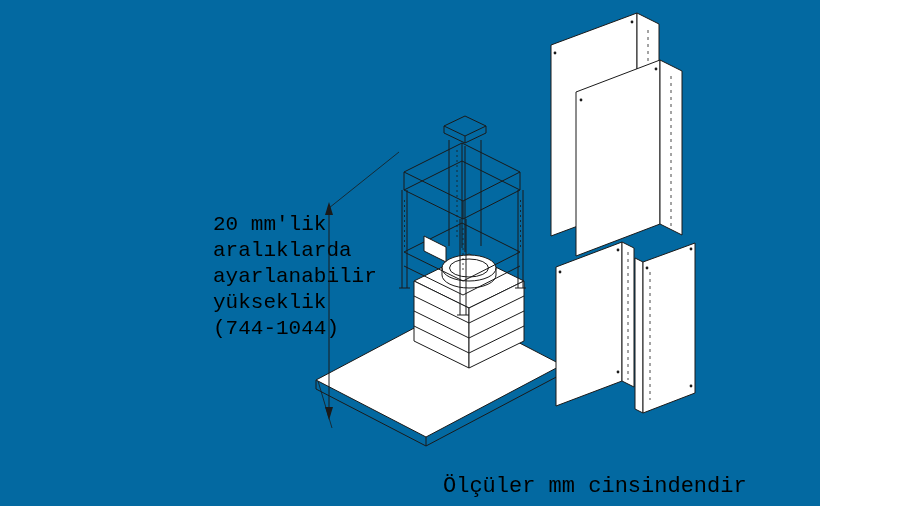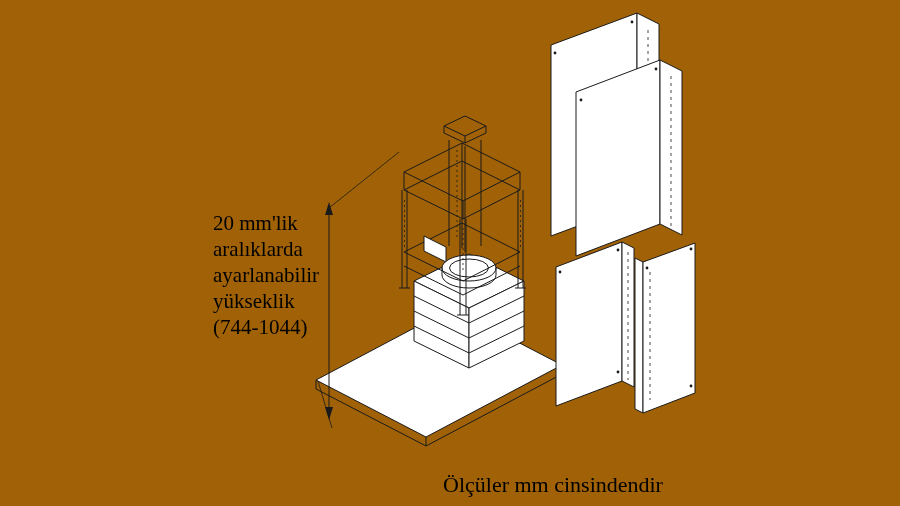--- a/index.html
+++ b/index.html
@@ -1,17 +1,17 @@
 <!DOCTYPE html>
 <html><head>
 <meta charset="utf-8">
 <style>
   html,body{margin:0;padding:0;background:#ffffff;}
-  .stage{position:relative;width:900px;height:506px;background:#a16207;overflow:hidden;
-         font-family:Liberation Serif, serif;}
+  .stage{position:relative;width:820px;height:506px;background:#0369a1;overflow:hidden;
+         font-family:Liberation Mono, monospace;}
   svg{position:absolute;left:0;top:0;}
   svg *{stroke:#1a1a1a;stroke-width:1;fill:none;}
   svg text{stroke:none;fill:#000000;}
   .ann{font-size:21px;}
   .caption{font-size:22px;}
   .white{fill:#ffffff;}
   .solid{fill:#1a1a1a;stroke:none;}
   .dash{stroke-dasharray:2 3;stroke-width:0.8;}
   .dash2{stroke-dasharray:3 4;stroke-width:0.8;}
   .thin{stroke-width:0.8;}

